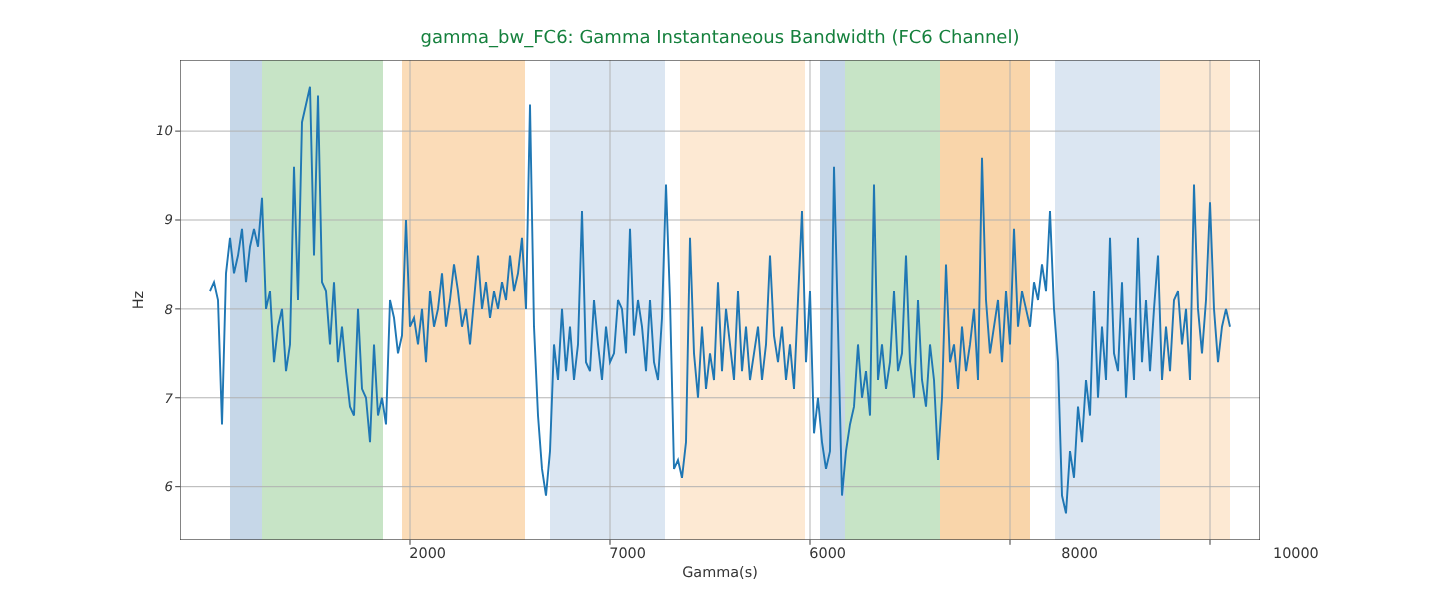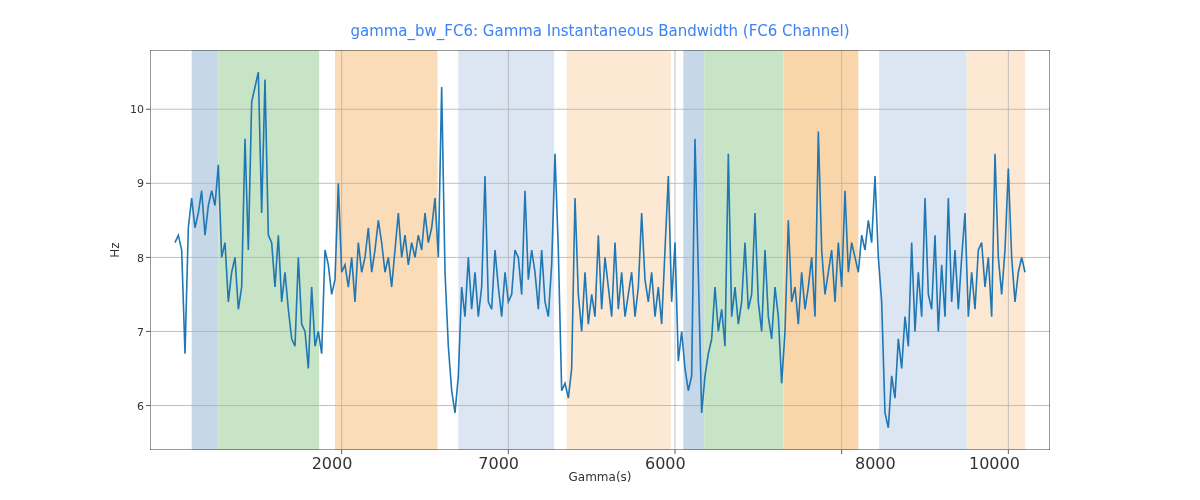--- a/index.html
+++ b/index.html
@@ -17,21 +17,21 @@
     width: 1200px;
     height: 500px;
   }
   .title {
     position: absolute;
     top: 22px;
     left: 0;
     width: 100%;
     text-align: center;
     font-size: 15px;
-    color: #3b82f6;
+    color: #15803d;
   }
   .axes {
     position: absolute;
     left: 150px;
     top: 50px;
     width: 900px;
     height: 400px;
   }
   .ylabel {
     position: absolute;
@@ -52,27 +52,28 @@
     text-align: center;
     font-size: 12px;
   }
   .ytick {
     position: absolute;
     right: 1056px;
     width: 40px;
     text-align: right;
     font-size: 11px;
     transform: translateY(-50%);
+    font-style: italic;
   }
   .xtick {
     position: absolute;
     top: 454px;
     width: 60px;
-    text-align: left;
-    font-size: 16px;
+    text-align: right;
+    font-size: 12px;
     transform: translateX(-50%);
   }
   svg.plot {
     position: absolute;
     left: 0; top: 0;
     width: 900px;
     height: 400px;
     overflow: visible;
   }
 </style>
@@ -90,21 +91,21 @@
   <div class="ytick" style="top:405.5px">6</div>
   <div class="ytick" style="top:331.5px">7</div>
   <div class="ytick" style="top:257.5px">8</div>
   <div class="ytick" style="top:183.4px">9</div>
   <div class="ytick" style="top:109.3px">10</div>
 
   <div class="xtick" style="left:341.7px">2000</div>
   <div class="xtick" style="left:508.3px">7000</div>
   <div class="xtick" style="left:675.0px">6000</div>
   <div class="xtick" style="left:885px">8000</div>
-  <div class="xtick" style="left:999px">10000</div>
+  <div class="xtick" style="left:1069px">10000</div>
 
   <div class="axes">
     <svg class="plot" viewBox="0 0 900 400" preserveAspectRatio="none">
       <defs>
         <clipPath id="clip">
             <rect x="0" y="0" width="900" height="400"></rect>
           </clipPath>
       </defs>
       <g clip-path="url(#clip)">
         <g id="regions">

